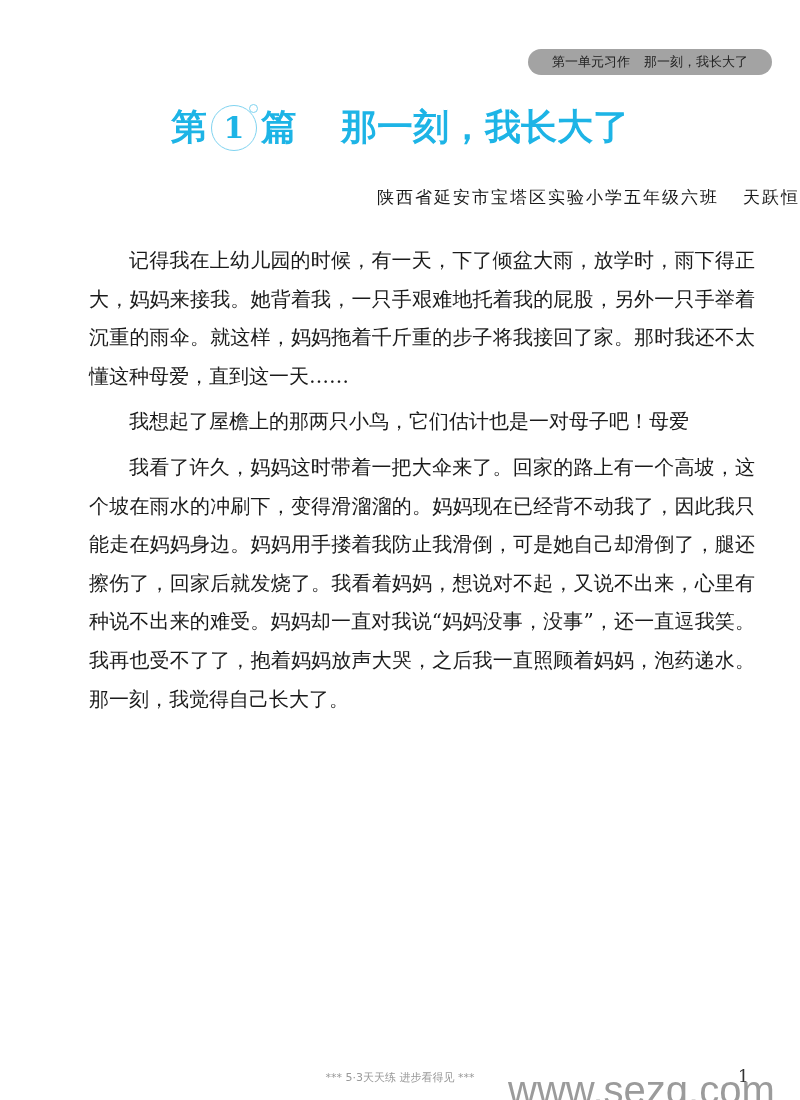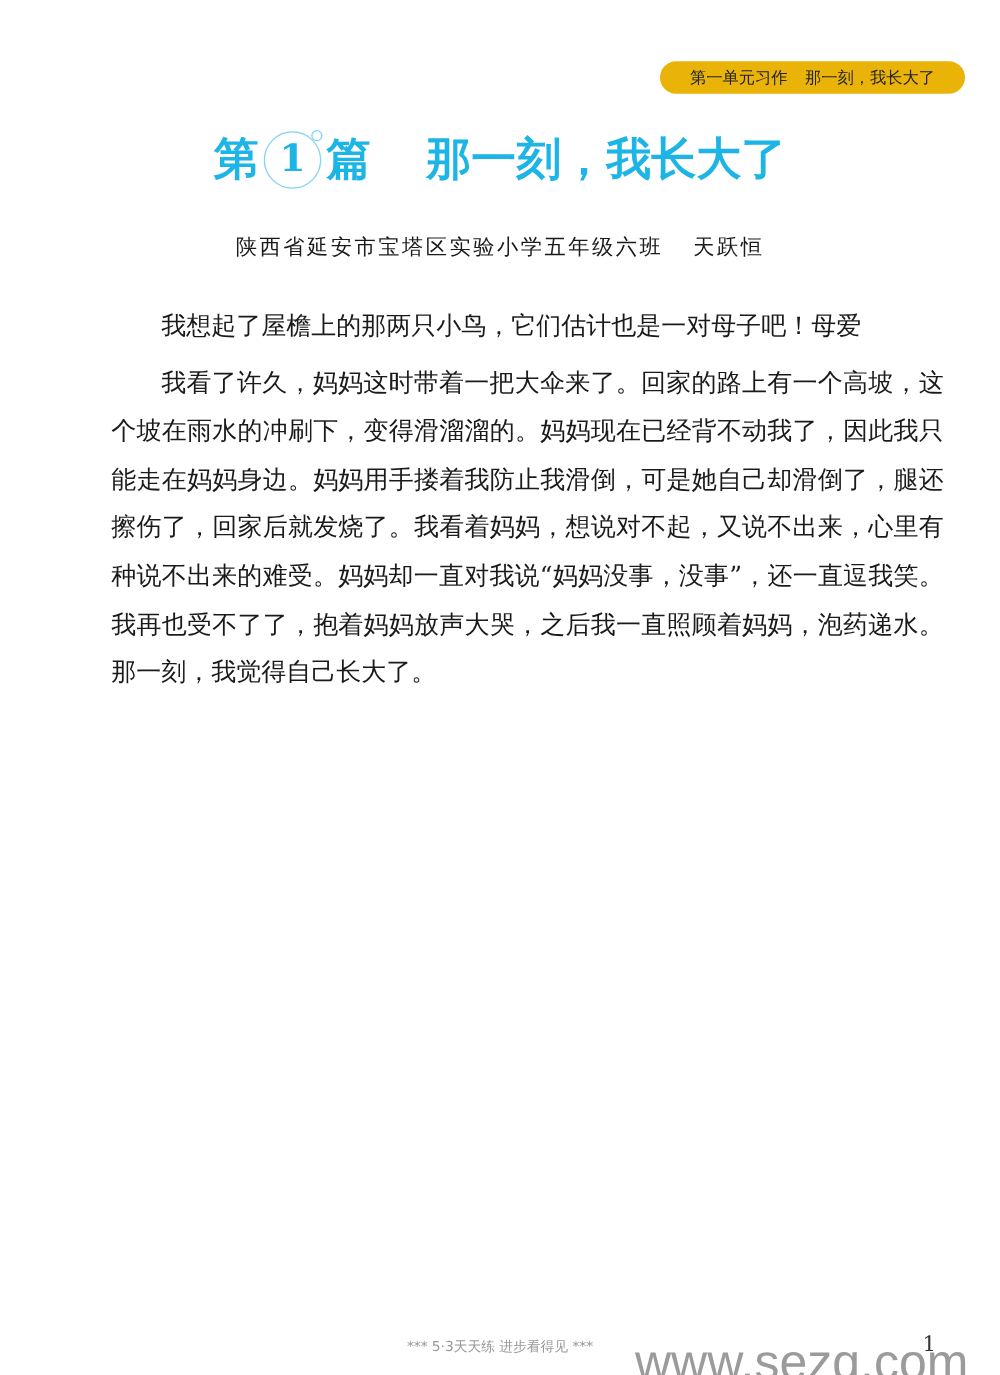--- a/index.html
+++ b/index.html
@@ -1,23 +1,23 @@
 <!DOCTYPE html>
 <html><head>
 <meta charset="utf-8">
 <style>
   html, body { margin:0; padding:0; background:#ffffff; }
   body { width:800px; height:1100px; position:relative; overflow:hidden; font-family:"DejaVu Serif", serif; color:#1a1a1a; }
-  .header-tab { position:absolute; left:528px; top:49px; width:244px; height:26px; background:#eab308; border-radius:13px; display:flex; align-items:center; justify-content:center; font-family:"DejaVu Sans", sans-serif; font-size:13px; color:#222; }
+  .header-tab { position:absolute; left:528px; top:49px; width:244px; height:26px; background:#a3a3a3; border-radius:13px; display:flex; align-items:center; justify-content:center; font-family:"DejaVu Sans", sans-serif; font-size:13px; color:#222; }
   .header-tab .sep { display:inline-block; width:14px; }
   .title { position:absolute; left:0; width:800px; top:103px; text-align:center; font-family:"DejaVu Sans", sans-serif; font-size:36px; font-weight:bold; color:#1db4e6; display:flex; justify-content:center; align-items:center; }
   .title .num-circle { display:inline-flex; align-items:center; justify-content:center; width:44px; height:44px; border:1.5px solid #7fd3f0; border-radius:50%; margin:0 4px; font-family:"DejaVu Serif", serif; font-size:30px; position:relative; }
   .title .num-circle::after { content:""; position:absolute; right:-2px; top:-2px; width:7px; height:7px; border:1.5px solid #7fd3f0; border-radius:50%; background:#fff; }
   .title .gap { display:inline-block; width:44px; }
-  .author { position:absolute; top:186px; left:0; width:800px; text-align:center; font-size:17px; letter-spacing:2px; }
+  .author { position:absolute; top:186px; left:0; width:800px; text-align:right; font-size:17px; letter-spacing:2px; }
   .author .gap { display:inline-block; width:24px; }
   .body { position:absolute; left:89px; top:241px; width:666px; font-size:20px; line-height:38.6px; text-align:justify; }
   .body p { margin:0 0 7px 0; text-indent:2em; }
   .watermark { position:absolute; left:508px; top:1036px; font-family:"Liberation Sans", sans-serif; font-size:40px; color:#8a8a8a; opacity:0.85;margin-top:32px; }
   .footer { position:absolute; top:1070px; left:0; width:800px; text-align:center; font-family:"DejaVu Sans", sans-serif; font-size:11px; color:#999; }
   .page-num { position:absolute; left:738px; top:1066px; font-size:17px; color:#333; }
 </style>
 </head>
 <body>
 
@@ -35,20 +35,21 @@
   <span>篇</span>
   <span class="gap"></span>
   <span>那一刻，我长大了</span>
 </div>
 
 <div class="author">
   <span>陕西省延安市宝塔区实验小学五年级六班</span><span class="gap"></span><span>天跃恒</span>
 </div>
 
 <div class="body">
+  <p>记得我在上幼儿园的时候，有一天，下了倾盆大雨，放学时，雨下得正大，妈妈来接我。她背着我，一只手艰难地托着我的屁股，另外一只手举着沉重的雨伞。就这样，妈妈拖着千斤重的步子将我接回了家。那时我还不太懂这种母爱，直到这一天……</p>
   <p>我想起了屋檐上的那两只小鸟，它们估计也是一对母子吧！母爱</p>
   <p>我看了许久，妈妈这时带着一把大伞来了。回家的路上有一个高坡，这个坡在雨水的冲刷下，变得滑溜溜的。妈妈现在已经背不动我了，因此我只能走在妈妈身边。妈妈用手搂着我防止我滑倒，可是她自己却滑倒了，腿还擦伤了，回家后就发烧了。我看着妈妈，想说对不起，又说不出来，心里有种说不出来的难受。妈妈却一直对我说“妈妈没事，没事”，还一直逗我笑。我再也受不了了，抱着妈妈放声大哭，之后我一直照顾着妈妈，泡药递水。那一刻，我觉得自己长大了。</p>
 </div>
 
 <div class="watermark">www.sezq.com</div>
 
 <div class="footer">*** 5·3天天练 进步看得见 ***</div>
 <div class="page-num">1</div>
 
 </body></html>

